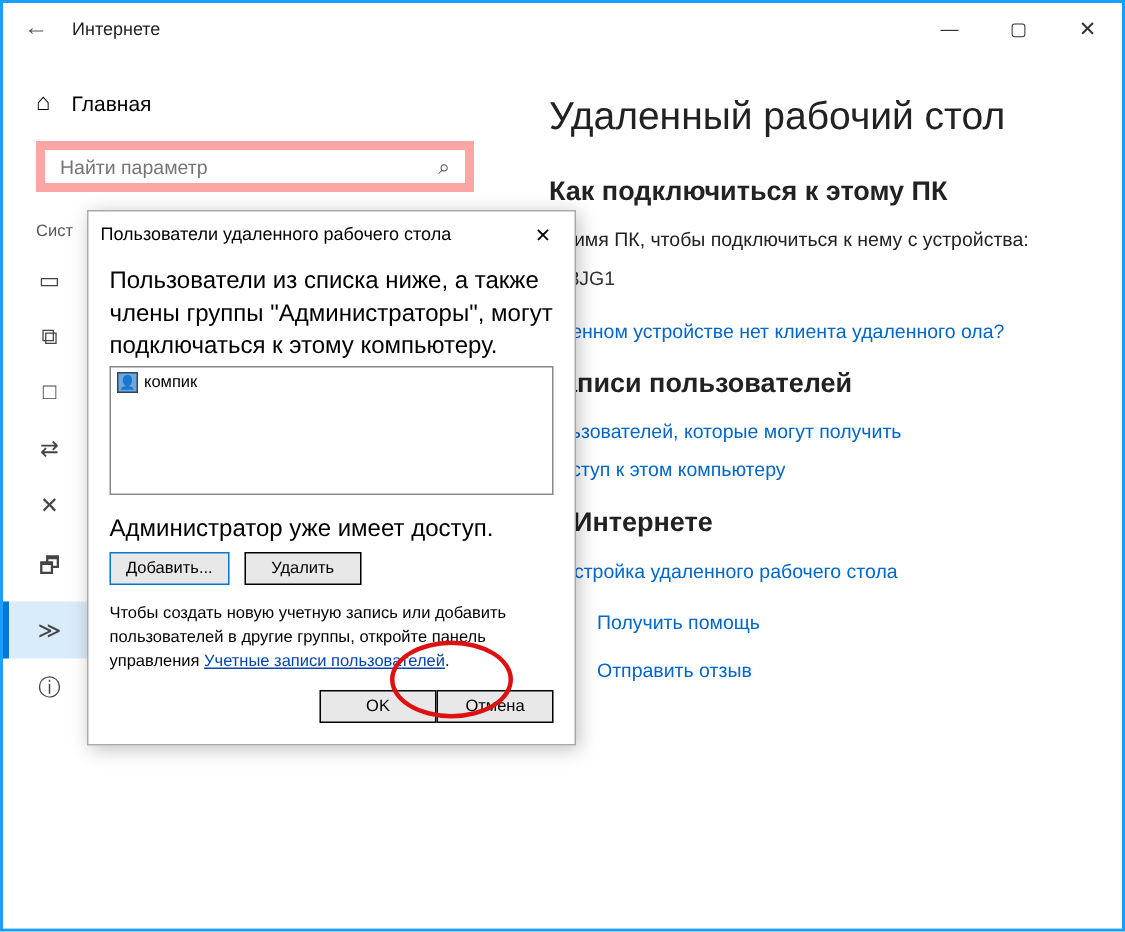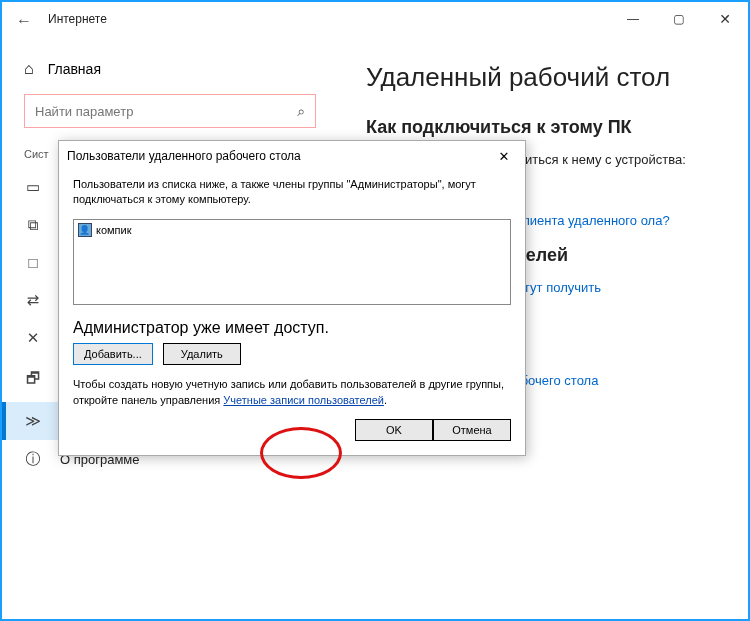--- a/index.html
+++ b/index.html
@@ -9,46 +9,46 @@
   .titlebar .back { width: 24px; font-size: 16px; color: #555; }
   .titlebar .title { flex: 1; padding-left: 8px; }
   .titlebar .winbtn { width: 46px; height: 34px; display: flex; align-items: center; justify-content: center; font-size: 12px; color: #333; }
   .titlebar .winbtn.close { font-size: 14px; }
 
   .body { display: flex; height: calc(100% - 34px); }
 
   .sidebar { width: 336px; background: #fff; padding: 18px 0 0 0; position: relative; }
   .home { display: flex; align-items: center; gap: 14px; padding: 6px 22px 16px 22px; font-size: 14px; }
   .home .icon { font-size: 16px; }
-  .search { margin: 0 22px 20px 22px; height: 34px; border: 1px solid #fca5a5; background: #fff; display: flex; align-items: center; padding: 0 10px; }
+  .search { margin: 0 22px 20px 22px; height: 34px; border: 6px solid #fca5a5; background: #fff; display: flex; align-items: center; padding: 0 10px; }
   .search input { flex: 1; border: none; outline: none; font-size: 13px; background: transparent; }
   .search .sicon { font-size: 14px; color: #555; }
   .section-label { font-size: 11px; color: #555; padding: 0 22px 8px 22px; letter-spacing: 0; }
   .nav-item { display: flex; align-items: center; gap: 18px; padding: 10px 22px; font-size: 13px; color: #222; position: relative; }
   .nav-item .nicon { width: 18px; text-align: center; font-size: 15px; color: #444; }
   .nav-item.active { background: #d9ecfb; }
   .nav-item.active::before { content:""; position:absolute; left:0; top:0; bottom:0; width:4px; background:#0078d4; }
 
   .main { flex: 1; background: #fff; padding: 26px 28px 0 28px; font-size: 14px; color: #222; overflow: hidden; }
   .main h1 { font-size: 26px; font-weight: 400; margin-bottom: 24px; }
   .main h2 { font-size: 18px; font-weight: 700; margin: 14px 0 12px 0; }
   .main p { font-size: 13px; line-height: 1.5; margin-bottom: 8px; }
   .main .pcname { font-size: 13px; margin-bottom: 18px; color: #333; }
   .main .link { color: #0066cc; font-size: 13px; line-height: 1.6; display: block; margin-bottom: 4px; }
   .help-row { display: flex; align-items: center; gap: 14px; margin-top: 14px; font-size: 13px; }
   .help-row .hicon { width: 18px; font-size: 15px; }
   .help-row .htxt { color: #0066cc; }
 
   
-  .dialog { position: absolute; left: 56px; top: 138px; width: 468px; background: #fff; border: 1px solid #aaa; box-shadow: 2px 2px 12px rgba(0,0,0,0.25); z-index: 10; font-size: 12px; }
+  .dialog { position: absolute; left: 56px; top: 138px; width: 326px; background: #fff; border: 1px solid #aaa; box-shadow: 2px 2px 12px rgba(0,0,0,0.25); z-index: 10; font-size: 12px; }
   .dlg-title { height: 30px; display: flex; align-items: center; padding: 0 8px; font-size: 12px; }
   .dlg-title .t { flex: 1; }
   .dlg-title .x { width: 26px; height: 22px; display:flex; align-items:center; justify-content:center; border:1px solid transparent; font-size: 13px; }
   .dlg-body { padding: 6px 14px 14px 14px; }
-  .dlg-desc { font-size: 11px; line-height: 1.35; margin-bottom: 12px; }
+  .dlg-desc { font-size: 16px; line-height: 1.35; margin-bottom: 2px; }
   .userlist { border: 1px solid #888; height: 86px; background: #fff; padding: 2px; font-size: 11px; }
   .userrow { display: flex; align-items: center; gap: 4px; padding: 1px 2px; }
   .userrow .uicon { width: 14px; height: 14px; background: #6aa9d8; display:inline-flex; align-items:center; justify-content:center; font-size:9px; color:#fff; border:1px solid #346; }
   .admin-note { font-size: 16px; margin: 14px 0 6px 0; }
   .dlg-btns-row { display: flex; gap: 10px; margin-bottom: 12px; text-align: center; }
   .btn { min-width: 78px; height: 22px; border: 1px solid #000000; background: #e8e8e8; font-size: 11px; display:inline-flex; align-items:center; justify-content:center; padding: 0 10px; }
   .btn.primary { border: 1px solid #0078d4; }
   .create-note { font-size: 11px; line-height: 1.45; }
   .create-note .lnk { color: #0645ad; text-decoration: underline; }
   .dlg-footer { display: flex; justify-content: flex-end; gap: 0; padding: 10px 0 0 0; }

